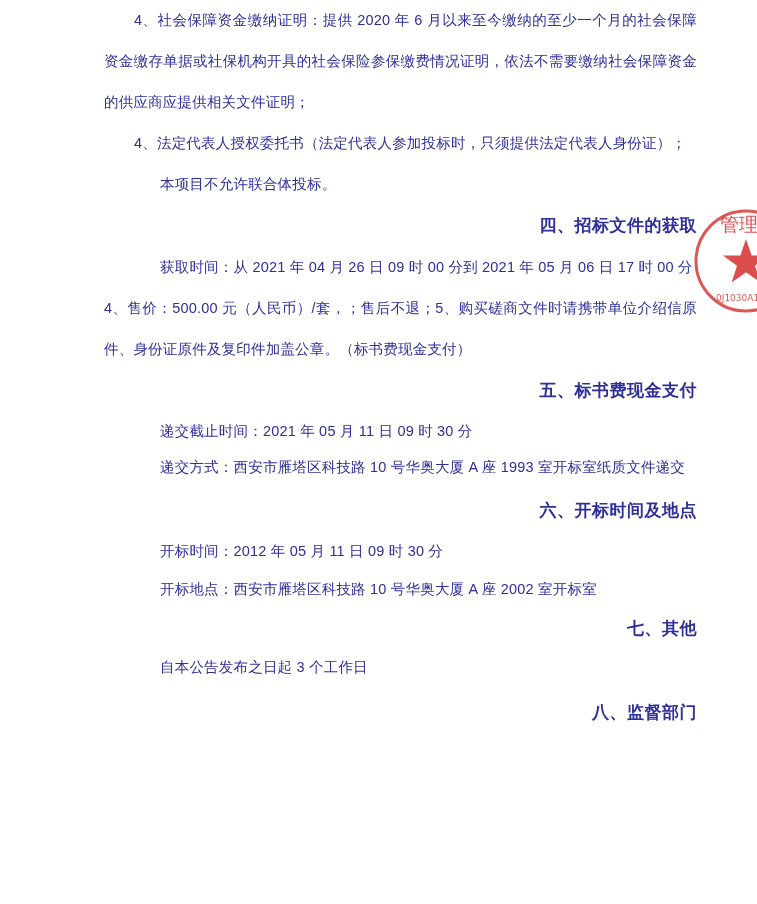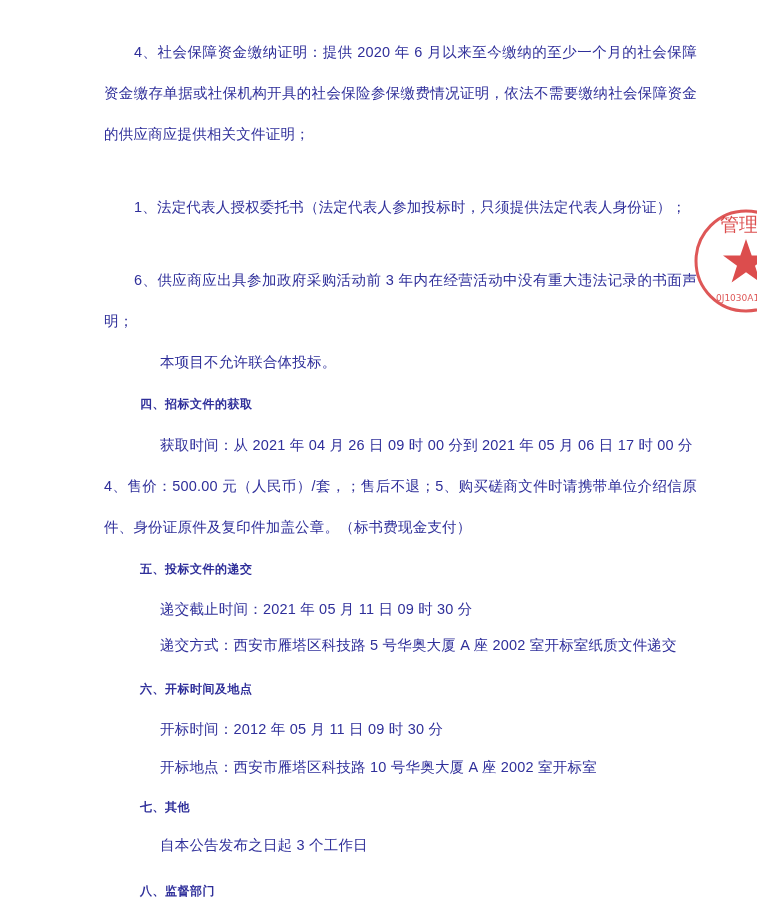--- a/index.html
+++ b/index.html
@@ -32,33 +32,33 @@
     margin: 0 0 0 0;
     font-size: 14.5px;
     line-height: 41px;
     color: #2f2f9a;
     letter-spacing: 0.2px;
     text-align: justify;
     text-justify: inter-ideograph;
   }
   p.indent {
     text-indent: 30px;
-    margin-top: 32px;
   }
   p.indent2 {
     padding-left: 56px;
   }
   h3.heading {
     margin: 0;
-    font-size: 12px;
+    font-size: 17px;
     font-weight: bold;
     line-height: 42px;
     color: #2f2f9a;
     padding-left: 36px;
     letter-spacing: 0.5px;
+    text-align: right;
   }
   .italic-note {
   }
   
   .seal {
     position: absolute;
     left: 690px;
     top: 205px;
     width: 112px;
     height: 112px;
@@ -69,32 +69,31 @@
   }
 </style>
 </head>
 <body>
 
 <div class="page">
 
   <div class="body-text">
 
     <p class="para indent">4、社会保障资金缴纳证明：提供 2020 年 6 月以来至今缴纳的至少一个月的社会保障资金缴存单据或社保机构开具的社会保险参保缴费情况证明，依法不需要缴纳社会保障资金的供应商应提供相关文件证明；</p>
-    <p class="para indent">1、法定代表人授权委托书（法定代表人参加投标时，只须提供法定代表人身份证）；</p>
-    <p class="para indent">6、供应商应出具参加政府采购活动前 3 年内在经营活动中没有重大违法记录的书面声明；</p>
+    <p class="para indent">4、法定代表人授权委托书（法定代表人参加投标时，只须提供法定代表人身份证）；</p>
 
     <p class="para indent2"><span>本项目</span><span class="italic-note">不允许</span><span>联合体投标。</span></p>
 
     <h3 class="heading">四、招标文件的获取</h3>
     <p class="para indent2">获取时间：从 2021 年 04 月 26 日 09 时 00 分到 2021 年 05 月 06 日 17 时 00 分</p>
     <p class="para">4、售价：500.00 元（人民币）/套，；售后不退；5、购买磋商文件时请携带单位介绍信原件、身份证原件及复印件加盖公章。（标书费现金支付）</p>
 
-    <h3 class="heading">五、投标文件的递交</h3>
+    <h3 class="heading">五、标书费现金支付</h3>
     <p class="para indent2" style="line-height:38px">递交截止时间：2021 年 05 月 11 日 09 时 30 分</p>
-    <p class="para indent2" style="line-height:34px">递交方式：西安市雁塔区科技路 5 号华奥大厦 A 座 2002 室开标室纸质文件递交</p>
+    <p class="para indent2" style="line-height:34px">递交方式：西安市雁塔区科技路 10 号华奥大厦 A 座 1993 室开标室纸质文件递交</p>
 
     <h3 class="heading" style="margin-top:6px">六、开标时间及地点</h3>
     <p class="para indent2" style="line-height:38px">开标时间：2012 年 05 月 11 日 09 时 30 分</p>
     <p class="para indent2" style="line-height:38px">开标地点：西安市雁塔区科技路 10 号华奥大厦 A 座 2002 室开标室</p>
 
     <h3 class="heading">七、其他</h3>
     <p class="para indent2" style="line-height:34px">自本公告发布之日起 3 个工作日</p>
 
     <h3 class="heading" style="margin-top:8px">八、监督部门</h3>
 

